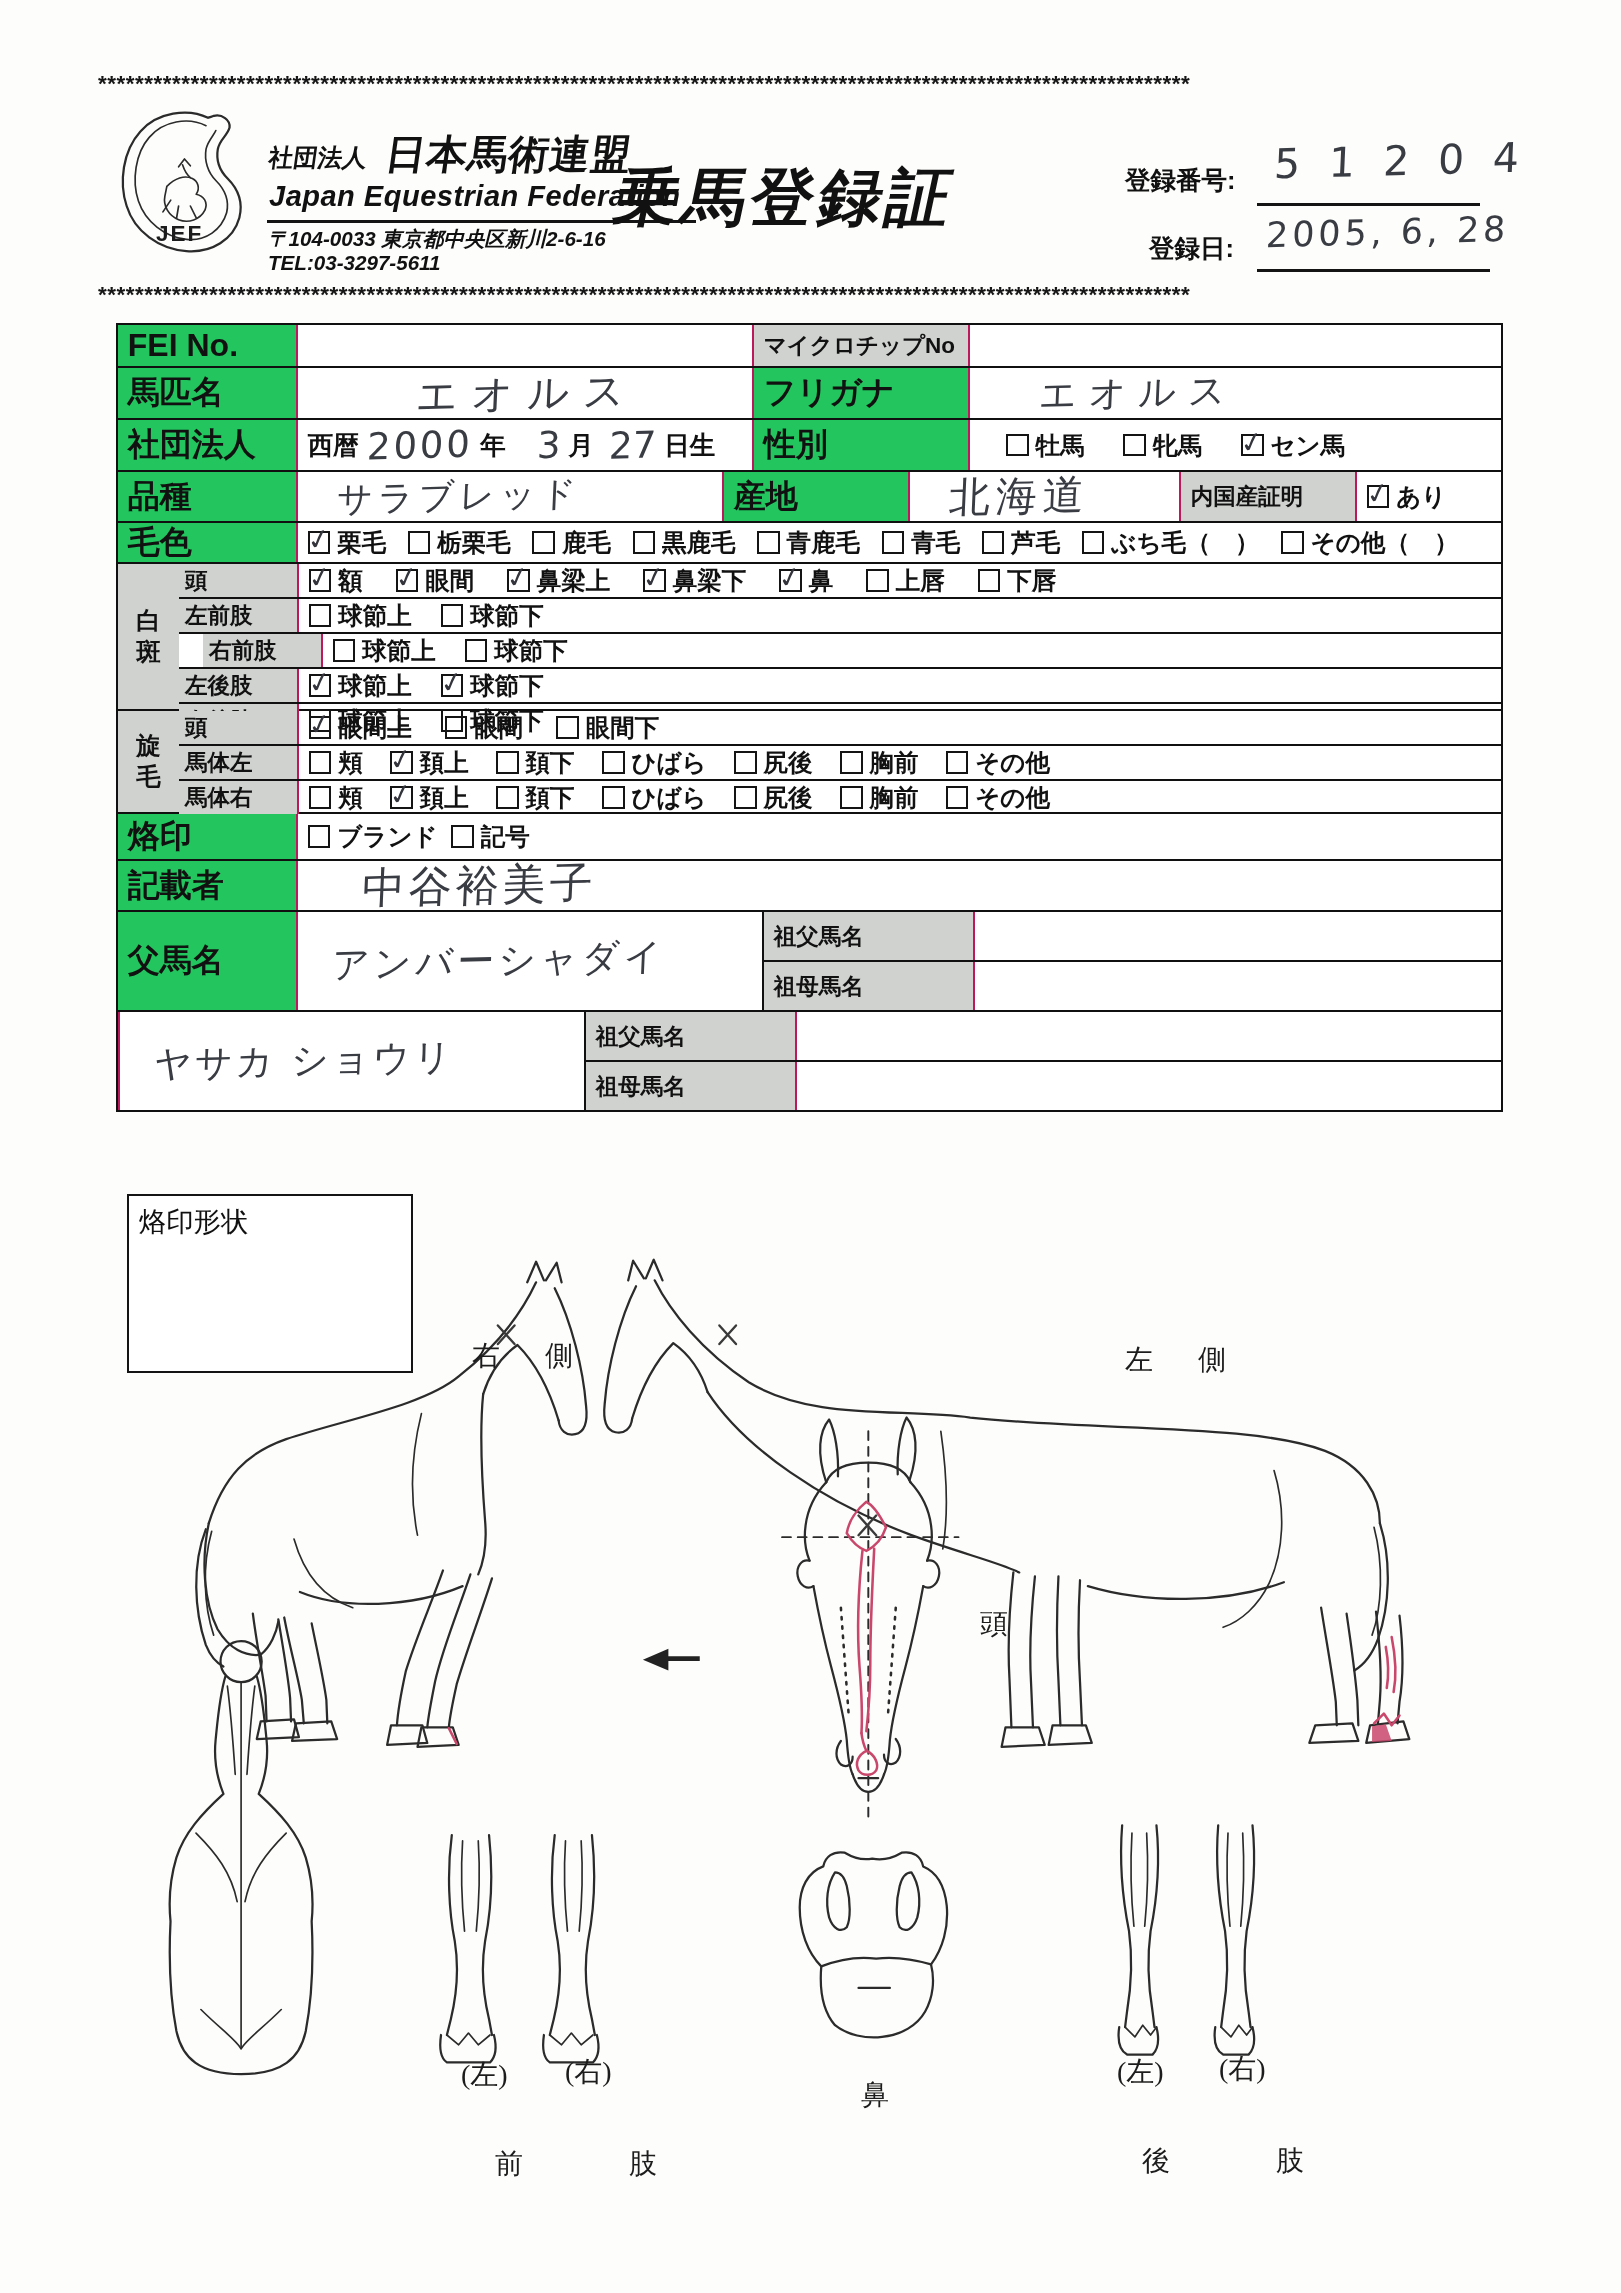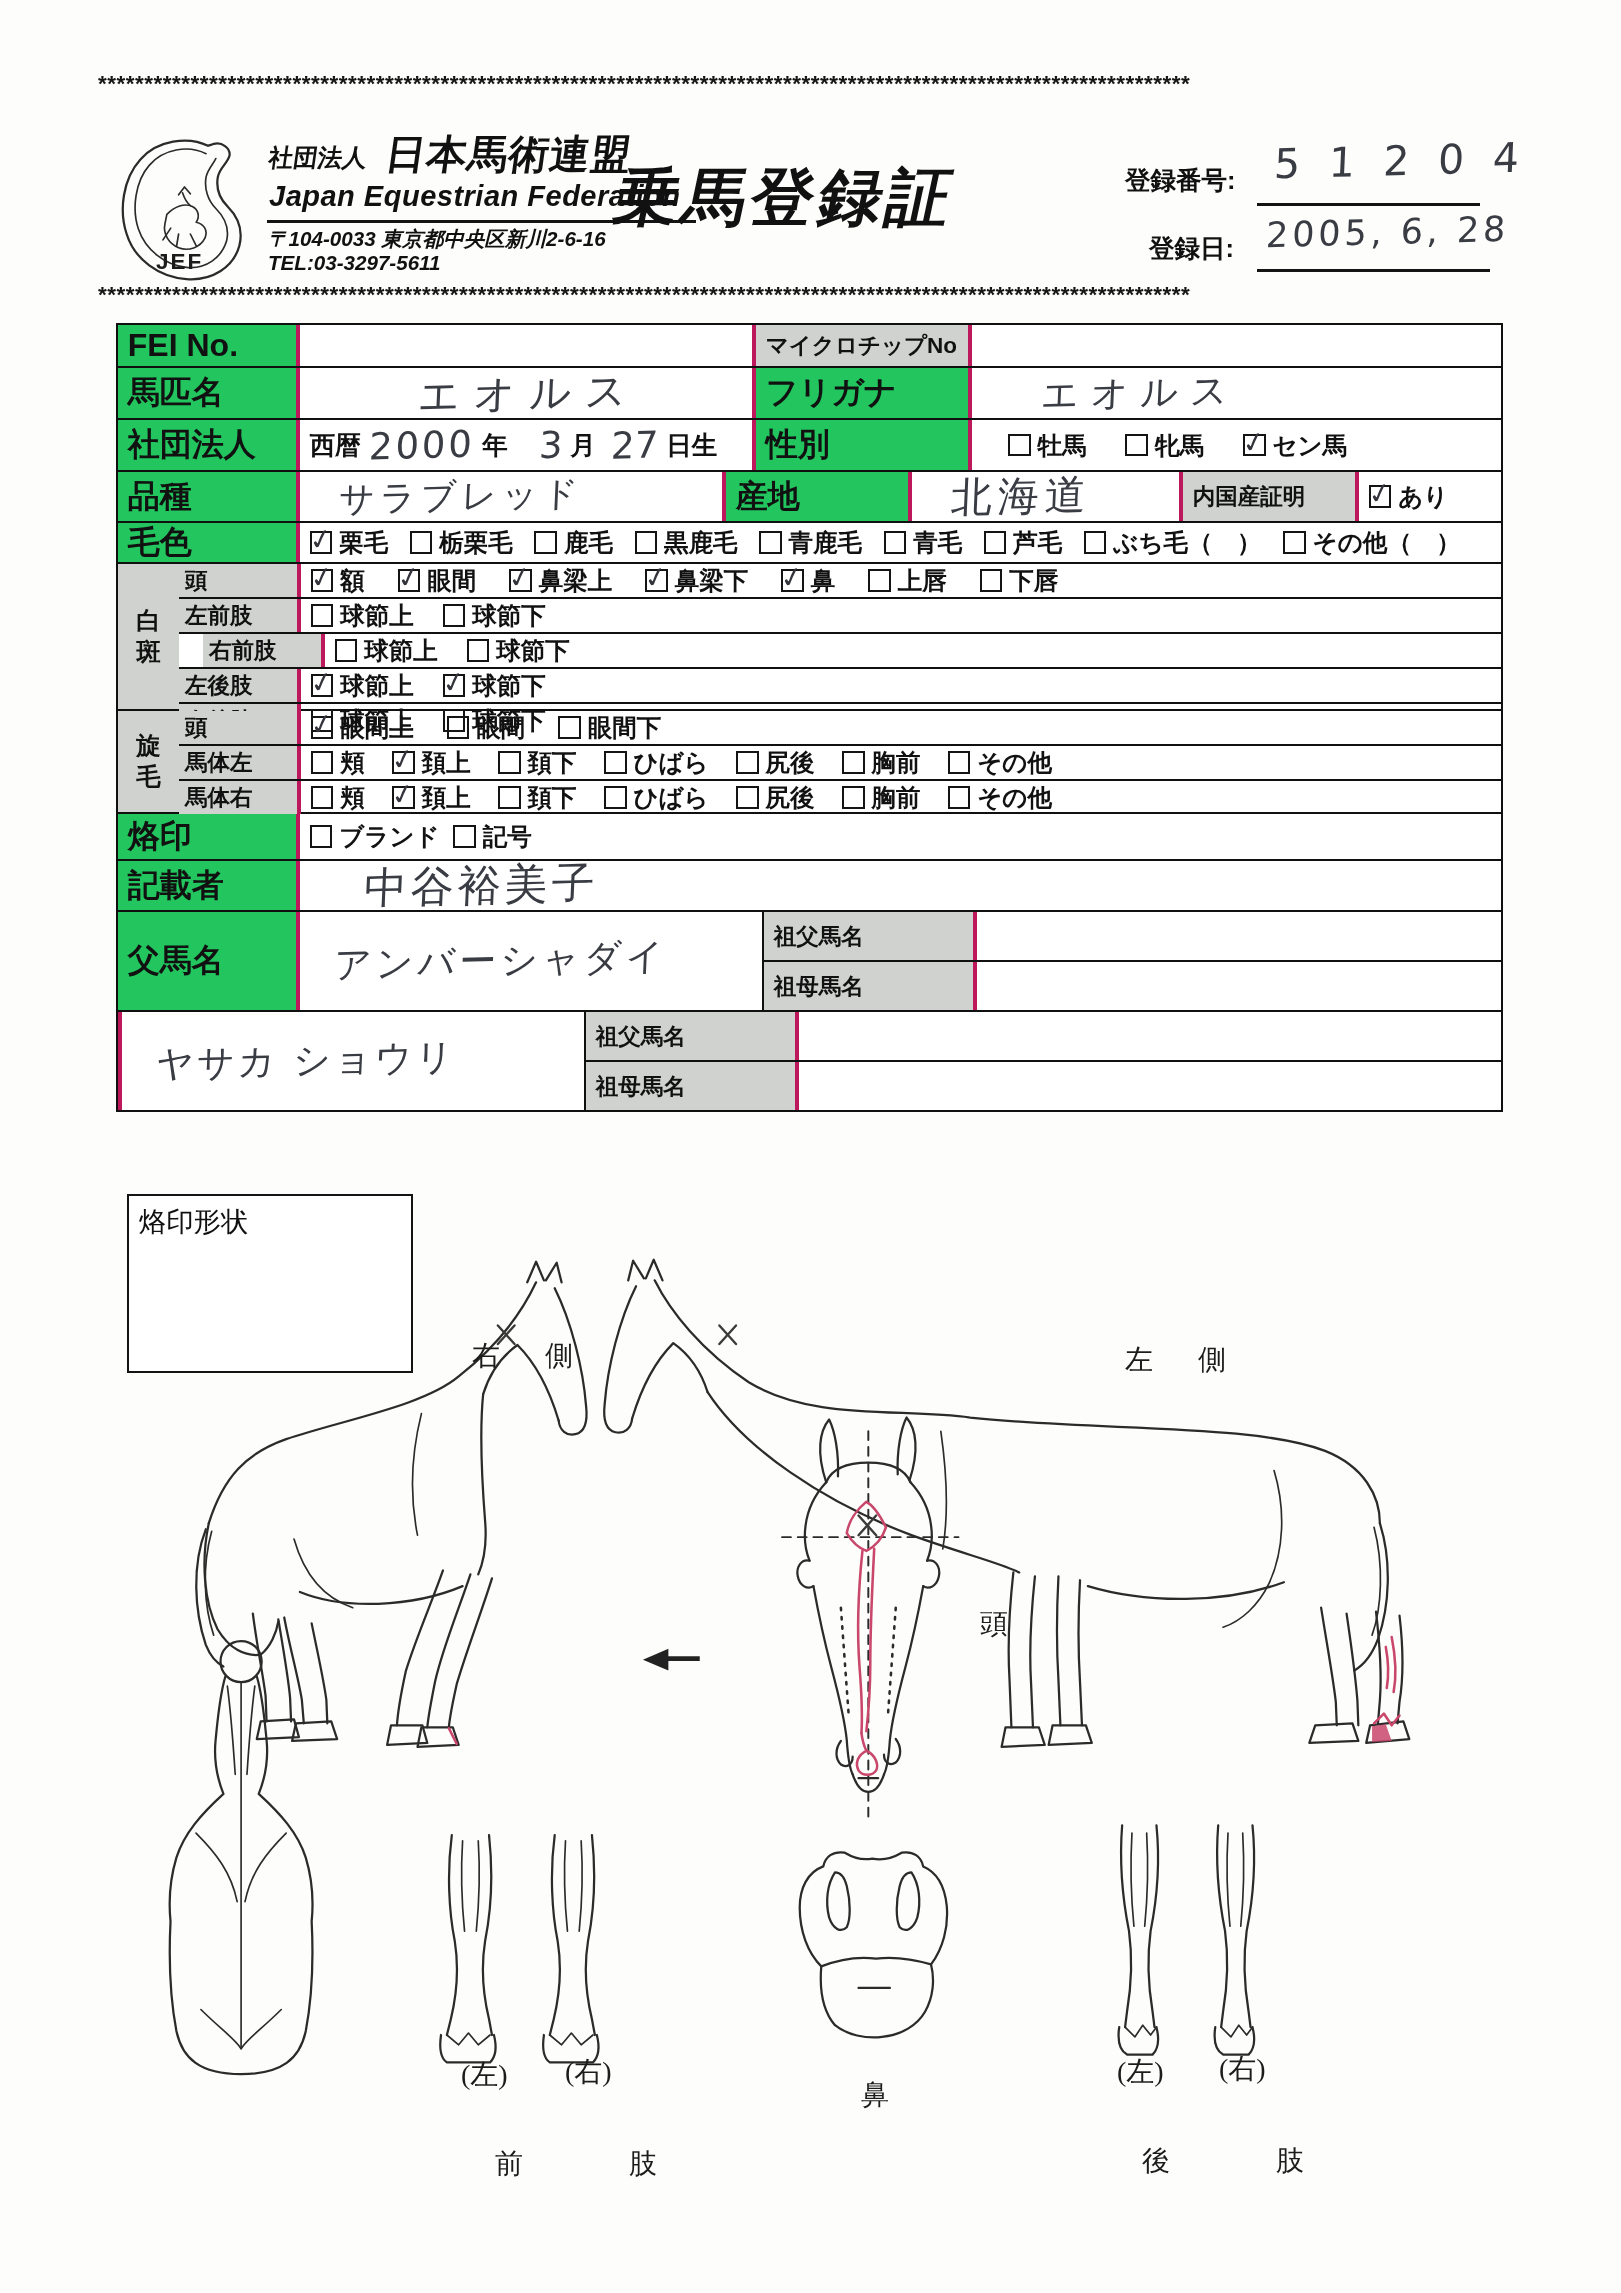--- a/index.html
+++ b/index.html
@@ -18,21 +18,21 @@
   .title{font-size:63px;font-weight:800;transform:skewX(-12deg);display:inline-block;letter-spacing:4.9px;}
   .reglab{font-size:25.5px;font-weight:800;}
   .hw{font-family:"DejaVu Sans",sans-serif;color:#3a3c44;display:inline-block;
       transform:rotate(-1.5deg) skewX(-4deg);}
   .uline{height:2.9px;background:#141414;}
   
   .rt{position:absolute;left:116px;top:323px;width:1387px;border:2.9px solid #101010;
       box-sizing:border-box;background:#fff;}
   .r{display:flex;border-top:2px solid #101010;box-sizing:border-box;}
   .r.first{border-top:none;}
-  .c{border-left:4px solid #be185d;box-sizing:border-box;display:flex;align-items:center;
+  .c{border-left:2px solid #be185d;box-sizing:border-box;display:flex;align-items:center;
      padding:0 9.8px;overflow:hidden;}
   .c.nb{border-left:none;}
   .lab{background:#22c55e;font-weight:700;font-size:32px;}
   .lab2{background:#cfd2cf;font-weight:700;font-size:22.5px;}
   .glab{background:#cfd2cf;font-weight:700;font-size:24.5px;justify-content:center;text-align:center;
         word-break:break-all;line-height:1.25;padding:0 16.7px;}
   .plab{background:#cfd2cf;font-weight:700;font-size:22.5px;padding:0 5.9px;}
   .gcol{flex:1;display:flex;flex-direction:column;}
   .gr{display:flex;border-top:2px solid #101010;box-sizing:border-box;flex:1;}
   .gr.first{border-top:none;}
@@ -57,21 +57,21 @@
   .dots{stroke-dasharray:2.5 7;stroke-width:2.6;}
   .xmark{fill:none;stroke:#3a3a3a;stroke-width:2.4;stroke-linecap:round;}
 </style>
 </head>
 <body>
 
 <div class="page">
 
   <div class="abs ast" style="top:71px;">**********************************************************************************************************************</div>
 
-  <div class="abs" style="left:110px;top:132px;width:147px;height:155px;">
+  <div class="abs" style="left:110px;top:104px;width:147px;height:155px;">
     <svg width="147" height="155" viewBox="0 0 150 158">
       <path class="ln" d="M 100,14 C 80,4 48,8 31,28 C 13,48 9,80 17,104 C 25,130 50,148 78,150 C 104,152 126,138 132,116 C 136,100 130,86 120,76 C 112,68 108,58 110,46 C 112,36 120,32 122,24 C 123,16 114,10 106,12 C 104,13 102,13 100,14 Z"></path>
       <path class="ln thin" d="M 98,22 C 80,13 54,17 40,34 C 26,50 22,78 29,99 C 36,120 56,136 78,138 C 98,140 114,128 119,111 C 122,98 117,87 108,78 C 100,70 96,58 98,46 C 100,37 106,32 108,27"></path>
       <path class="ln thin" d="M 58,84 C 66,76 76,72 84,76 C 90,79 92,86 88,92 C 96,94 100,100 97,108 C 92,118 80,122 70,118 C 60,114 54,104 56,94 Z"></path>
       <path class="ln thin" d="M 74,62 C 76,68 78,72 82,75 M 70,64 l 6,-8 l 6,7"></path>
       <path class="ln thin" d="M 62,98 l -8,12 M 82,104 l 6,12 M 70,104 l -2,12"></path>
       <text x="47" y="140" font-size="23" font-weight="bold" letter-spacing="2" fill="#1c1c1c" font-family="Liberation Sans, sans-serif">JEF</text>
     </svg>
   </div>
 

